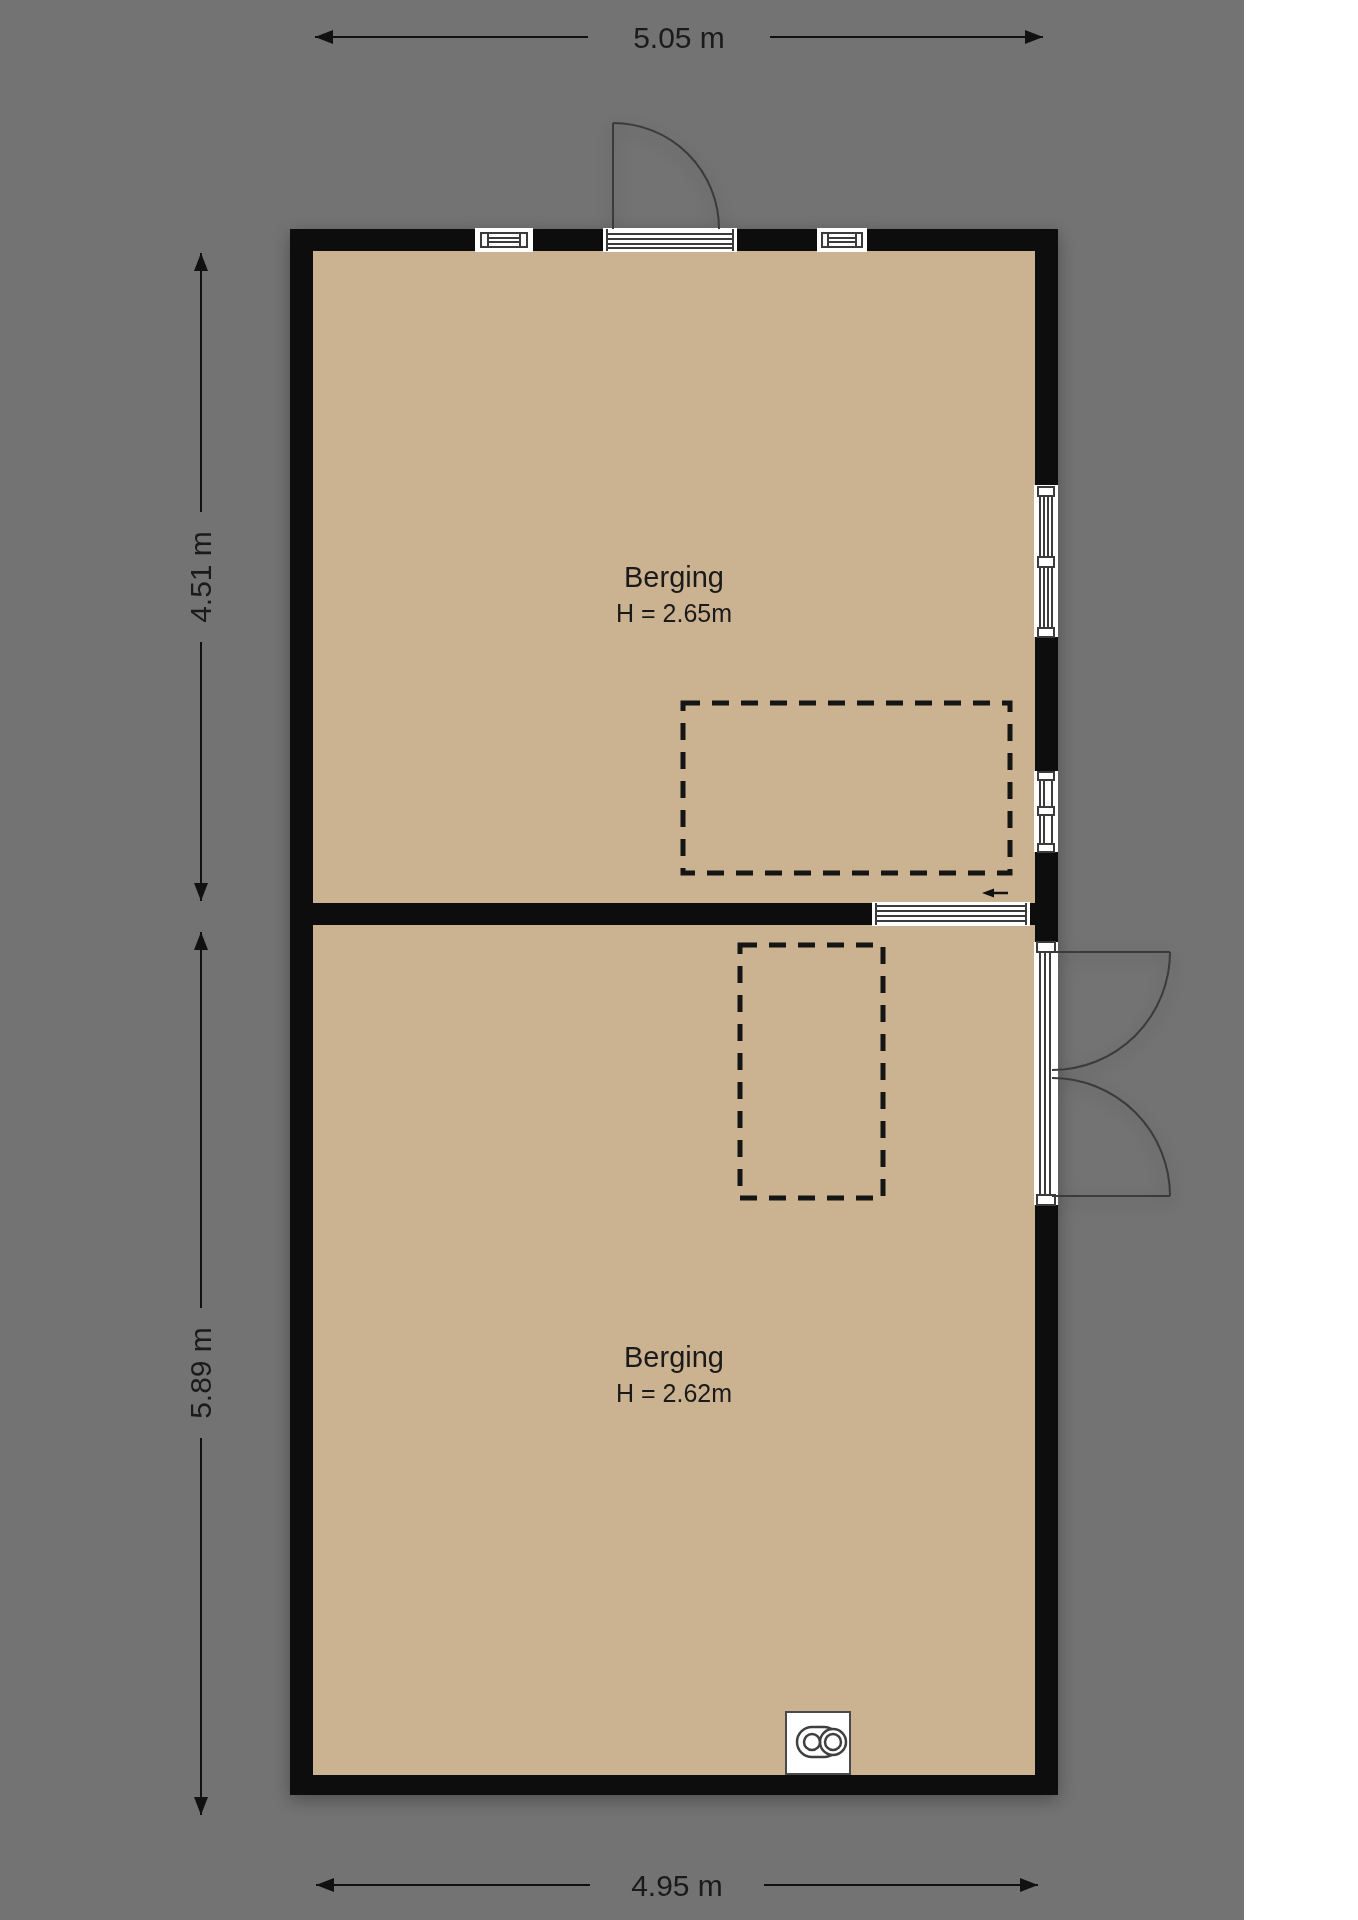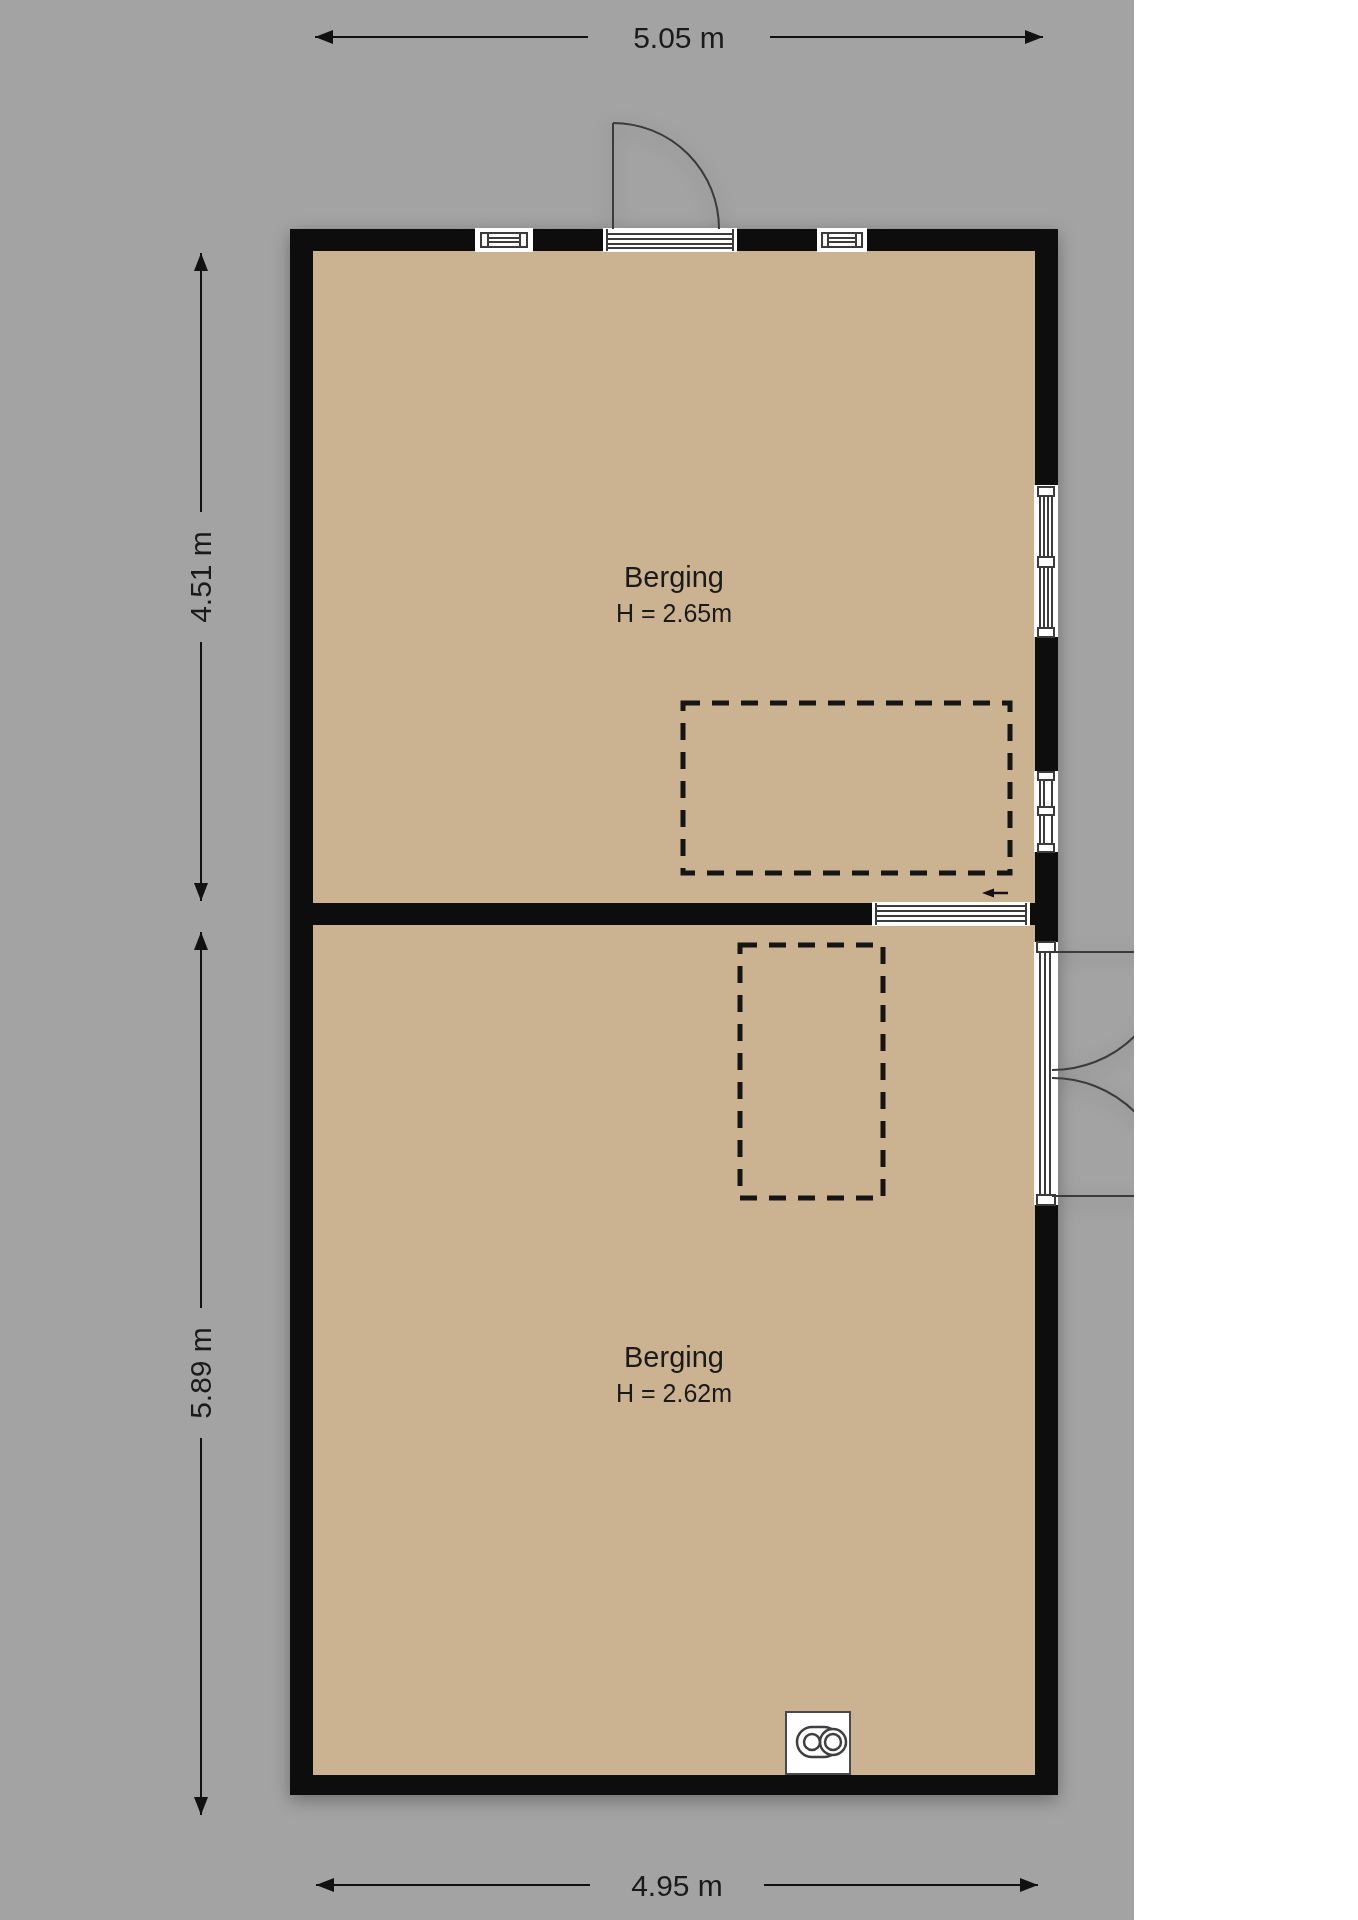--- a/index.html
+++ b/index.html
@@ -1,16 +1,16 @@
 <!DOCTYPE html>
 <html><head>
 <meta charset="utf-8">
 <style>
   html,body{margin:0;padding:0;background:#ffffff;}
-  .canvas{position:relative;width:1134px;height:1920px;background:#a3a3a3;overflow:hidden;}
+  .canvas{position:relative;width:1244px;height:1920px;background:#737373;overflow:hidden;}
   .canvas svg{position:absolute;left:0;top:0;}
   text{font-family:"Liberation Sans", sans-serif;fill:#1a1a1a;}
   .dim-text{font-size:30px;}
   .room-name{font-size:29px;}
   .room-height{font-size:25px;}
   .dimline{stroke:#111111;stroke-width:2;}
   .dimhead{fill:#111111;stroke:none;}
   .wline{stroke:#3a3a3a;stroke-width:2;fill:none;}
   .wfill{fill:#ffffff;stroke:none;}
   .leaf{stroke:#3a3a3a;stroke-width:2;fill:none;}

